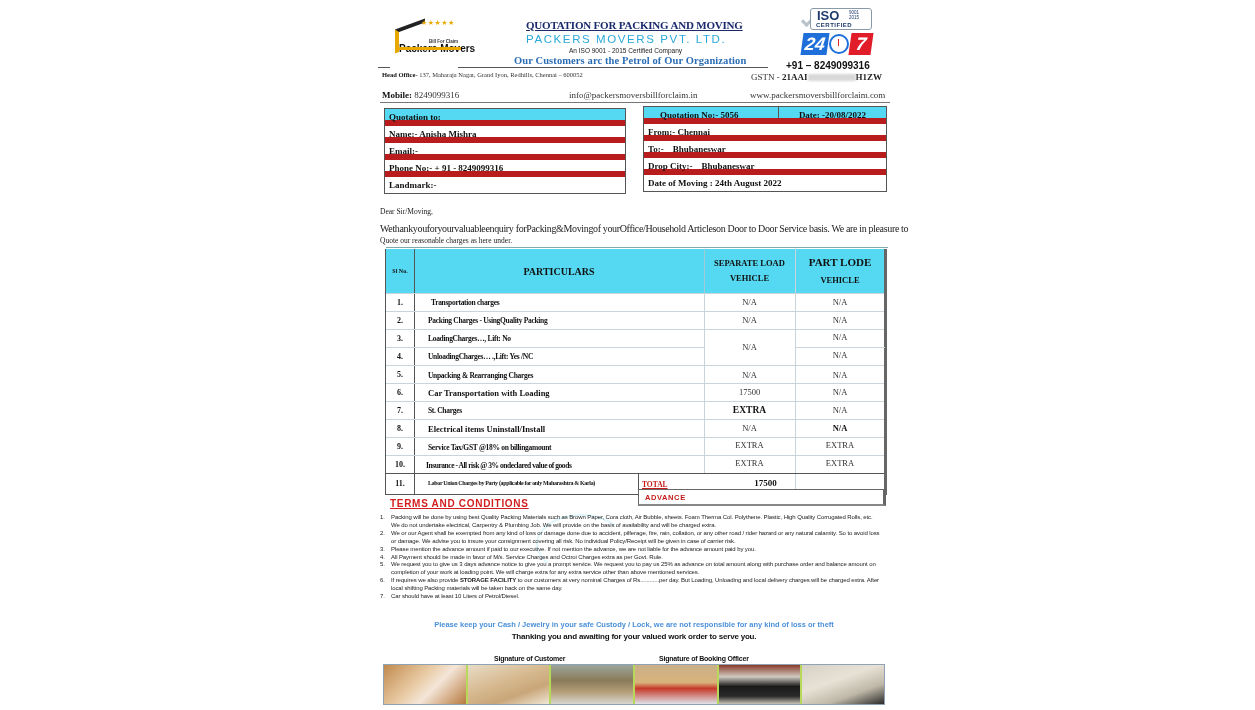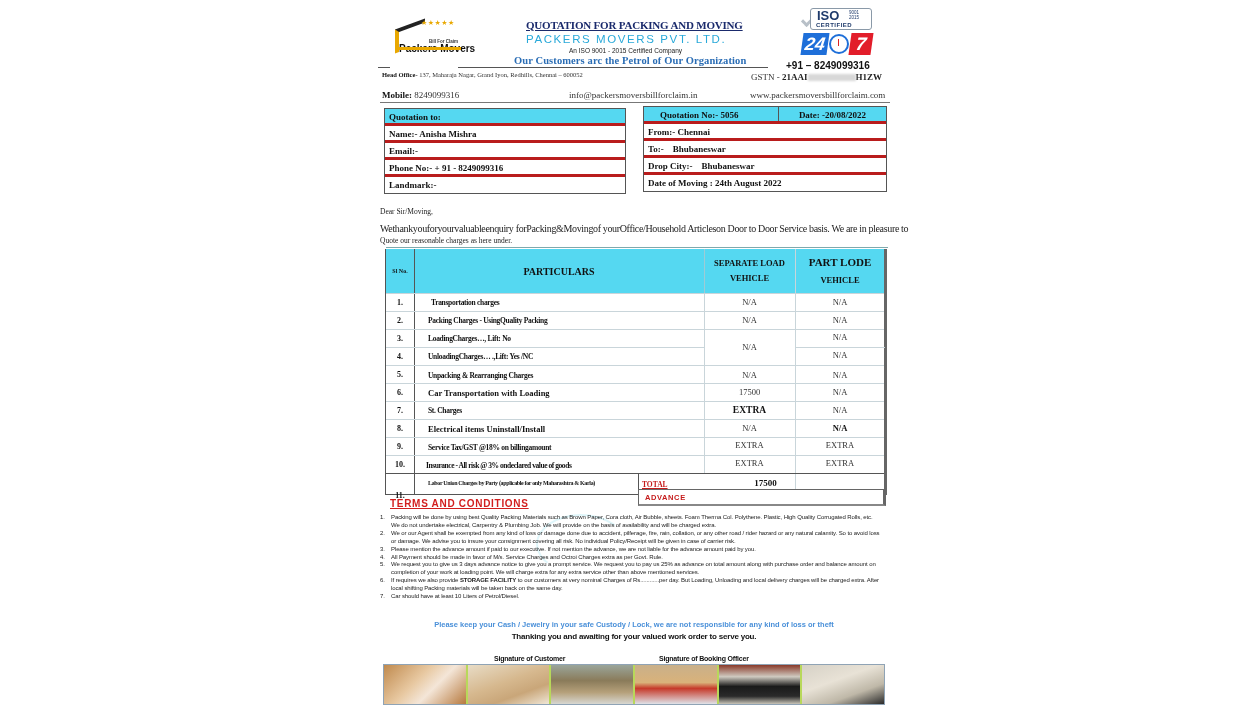--- a/index.html
+++ b/index.html
@@ -43,21 +43,21 @@
   .gstn .blur { display: inline-block; width: 48px; height: 7px; background: #d8d8d8; vertical-align: middle; filter: blur(1px); }
 
   .mobile { position: absolute; left: 4px; top: 90px; font-size: 9px; color: #333; }
   .mobile b { color: #111; }
   .email { position: absolute; left: 191px; top: 90px; font-size: 9px; color: #333; }
   .website { position: absolute; left: 372px; top: 90px; font-size: 9px; color: #333; }
   .rule-full { position: absolute; left: 2px; top: 102px; width: 510px; border-top: 1.5px solid #777; }
 
   
   .box { position: absolute; border: 1px solid #555; background: #fff; }
-  .box .row { height: 17px; border-bottom: 3px solid #b91c1c; font-weight: bold; font-size: 9px; padding-left: 4px; line-height: 17px; white-space: nowrap; }
+  .box .row { height: 17px; border-bottom: 6px solid #b91c1c; font-weight: bold; font-size: 9px; padding-left: 4px; line-height: 17px; white-space: nowrap; }
   .box .row:last-child { border-bottom: none; }
   .box .row.head { background: #55d8f1; }
   .box-left { left: 6px; top: 108px; width: 242px; height: 86px; }
   .box-right { left: 265px; top: 106px; width: 244px; height: 86px; }
   .box-right .head { display: flex; padding-left: 12px; }
   .box-right .head .c1 { width: 123px; padding-left: 4px; border-right: 1px solid #555; }
   .box-right .head .c2 { flex: 1; text-align: center; }
 
   
   .greet { position: absolute; left: 2px; top: 207px; font-size: 7.5px; color: #222; }
@@ -263,21 +263,21 @@
       <span class="t-sep" style="top:2px;">EXTRA</span>
       <span class="t-pl" style="top:2px;">EXTRA</span>
     </div>
     <div class="trow" style="top:206px; height:18px;">
       <span class="t-sl" style="top:4px;">10.</span>
       <span class="t-part" style="top:5px; left:40px; letter-spacing:-0.45px;">Insurance - All risk @ 3% ondeclared value of goods</span>
       <span class="t-sep" style="top:2px;">EXTRA</span>
       <span class="t-pl" style="top:2px;">EXTRA</span>
     </div>
     <div class="trow" style="top:224px; height:22px; border-top:1.5px solid #555;">
-      <span class="t-sl" style="top:17px;">11.</span>
+      <span class="t-sl" style="top:5px;">11.</span>
       <span class="t-part" style="top:6px; font-size:6px; letter-spacing:-0.35px;">Labor Union Charges by Party (applicable for only Maharashtra &amp; Karla)</span>
     </div>
     <div class="vline" style="left:252px; top:224px; height:22px; background:#555;"></div>
   </div>
 
   <div class="totals">
     <span class="tot-label">TOTAL</span>
     <span class="tot-value">17500</span>
     <div class="adv-box">
       <span class="adv-label">ADVANCE</span>

